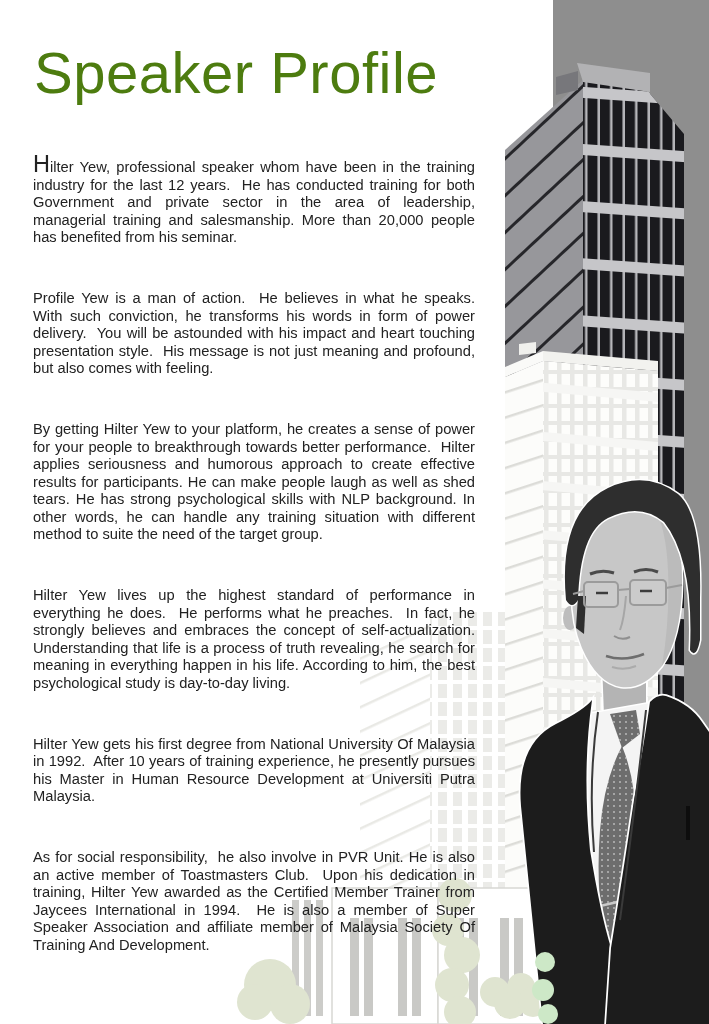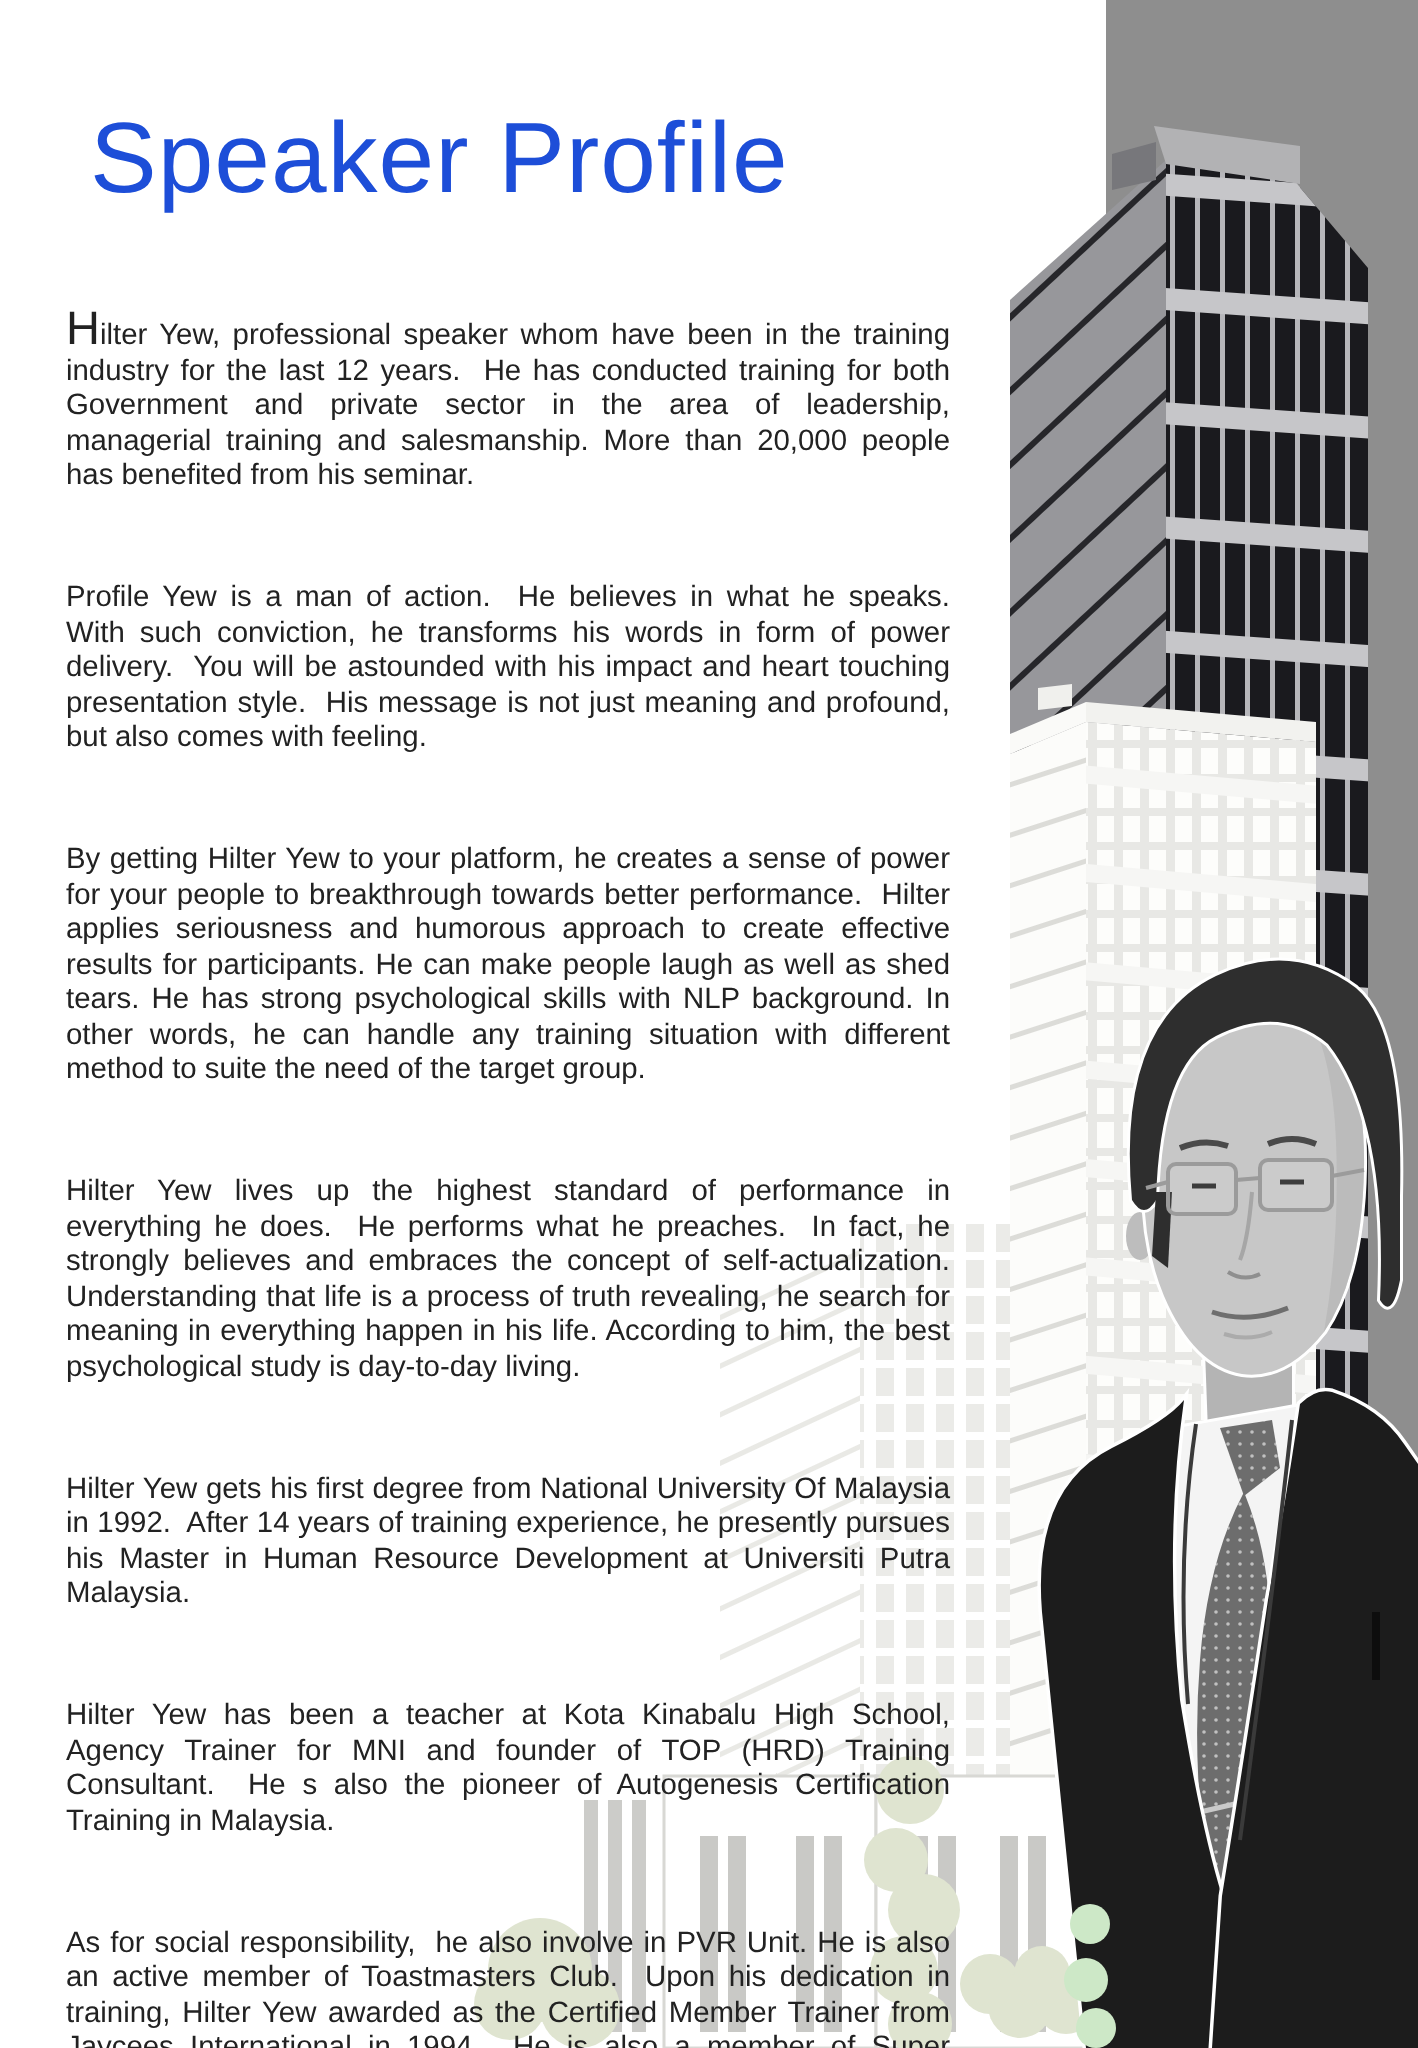--- a/index.html
+++ b/index.html
@@ -1,20 +1,20 @@
 <!DOCTYPE html>
 <html><head>
 <meta charset="utf-8">
 <style>
   html,body{margin:0;padding:0;background:#ffffff;}
   .page{position:relative;width:709px;height:1024px;background:#ffffff;overflow:hidden;
         font-family:"Liberation Sans", sans-serif;}
   .art{position:absolute;left:0;top:0;width:709px;height:1024px;z-index:0;}
-  .page-title{position:absolute;left:33px;top:38px;margin:12px;z-index:2;
-              font-size:50px;font-weight:400;letter-spacing:0.5px;color:#1d4ed8;}
+  .page-title{position:absolute;left:33px;top:38px;margin:1px;z-index:2;
+              font-size:58px;font-weight:400;letter-spacing:0.5px;color:#4d7c0f;}
   .profile-text{position:absolute;left:33px;top:118px;width:442px;z-index:2;
                 font-size:14.7px;line-height:17.55px;color:#222222;
                 text-align:justify;white-space:pre-wrap;}
   .profile-text p{margin:0 0 8.2px 0;}
   .dropcap{font-size:23.5px;line-height:1;}
 </style>
 </head>
 <body>
 
 <div class="page">
@@ -177,21 +177,20 @@
     </g>
   </svg>
 
   <h1 class="page-title">Speaker Profile</h1>
 
   <div class="profile-text">
     <p><span class="dropcap">H</span><span>ilter Yew, professional speaker whom have been in the training industry for the last 12 years.  He has conducted training for both Government and private sector in the area of leadership, managerial training and salesmanship. More than 20,000 people has benefited from his seminar.</span></p>
     <p>Profile Yew is a man of action.  He believes in what he speaks.  With such conviction, he transforms his words in form of power delivery.  You will be astounded with his impact and heart touching presentation style.  His message is not just meaning and profound, but also comes with feeling.</p>
     <p>By getting Hilter Yew to your platform, he creates a sense of power for your people to breakthrough towards better performance.  Hilter applies seriousness and humorous approach to create effective results for participants. He can make people laugh as well as shed tears. He has strong psychological skills with NLP background. In other words, he can handle any training situation with different method to suite the need of the target group.</p>
     <p>Hilter Yew lives up the highest standard of performance in everything he does.  He performs what he preaches.  In fact, he strongly believes and embraces the concept of self-actualization. Understanding that life is a process of truth revealing, he search for meaning in everything happen in his life. According to him, the best psychological study is day-to-day living.</p>
-    <p>Hilter Yew gets his first degree from National University Of Malaysia in 1992.  After 14 years of training experience, he presently pursues his Master in Human Resource Development at Universiti Putra Malaysia.</p>
-    <p>Hilter Yew has been a teacher at Kota Kinabalu High School, Agency Trainer for MNI and founder of TOP (HRD) Training Consultant.  He s also the pioneer of Autogenesis Certification Training in Malaysia.</p>
+    <p>Hilter Yew gets his first degree from National University Of Malaysia in 1992.  After 10 years of training experience, he presently pursues his Master in Human Resource Development at Universiti Putra Malaysia.</p>
     <p>As for social responsibility,  he also involve in PVR Unit. He is also an active member of Toastmasters Club.  Upon his dedication in training, Hilter Yew awarded as the Certified Member Trainer from Jaycees International in 1994.  He is also a member of Super Speaker Association and affiliate member of Malaysia Society Of Training And Development.</p>
     
     
     
   </div>
 
 </div>
 
 </body></html>

